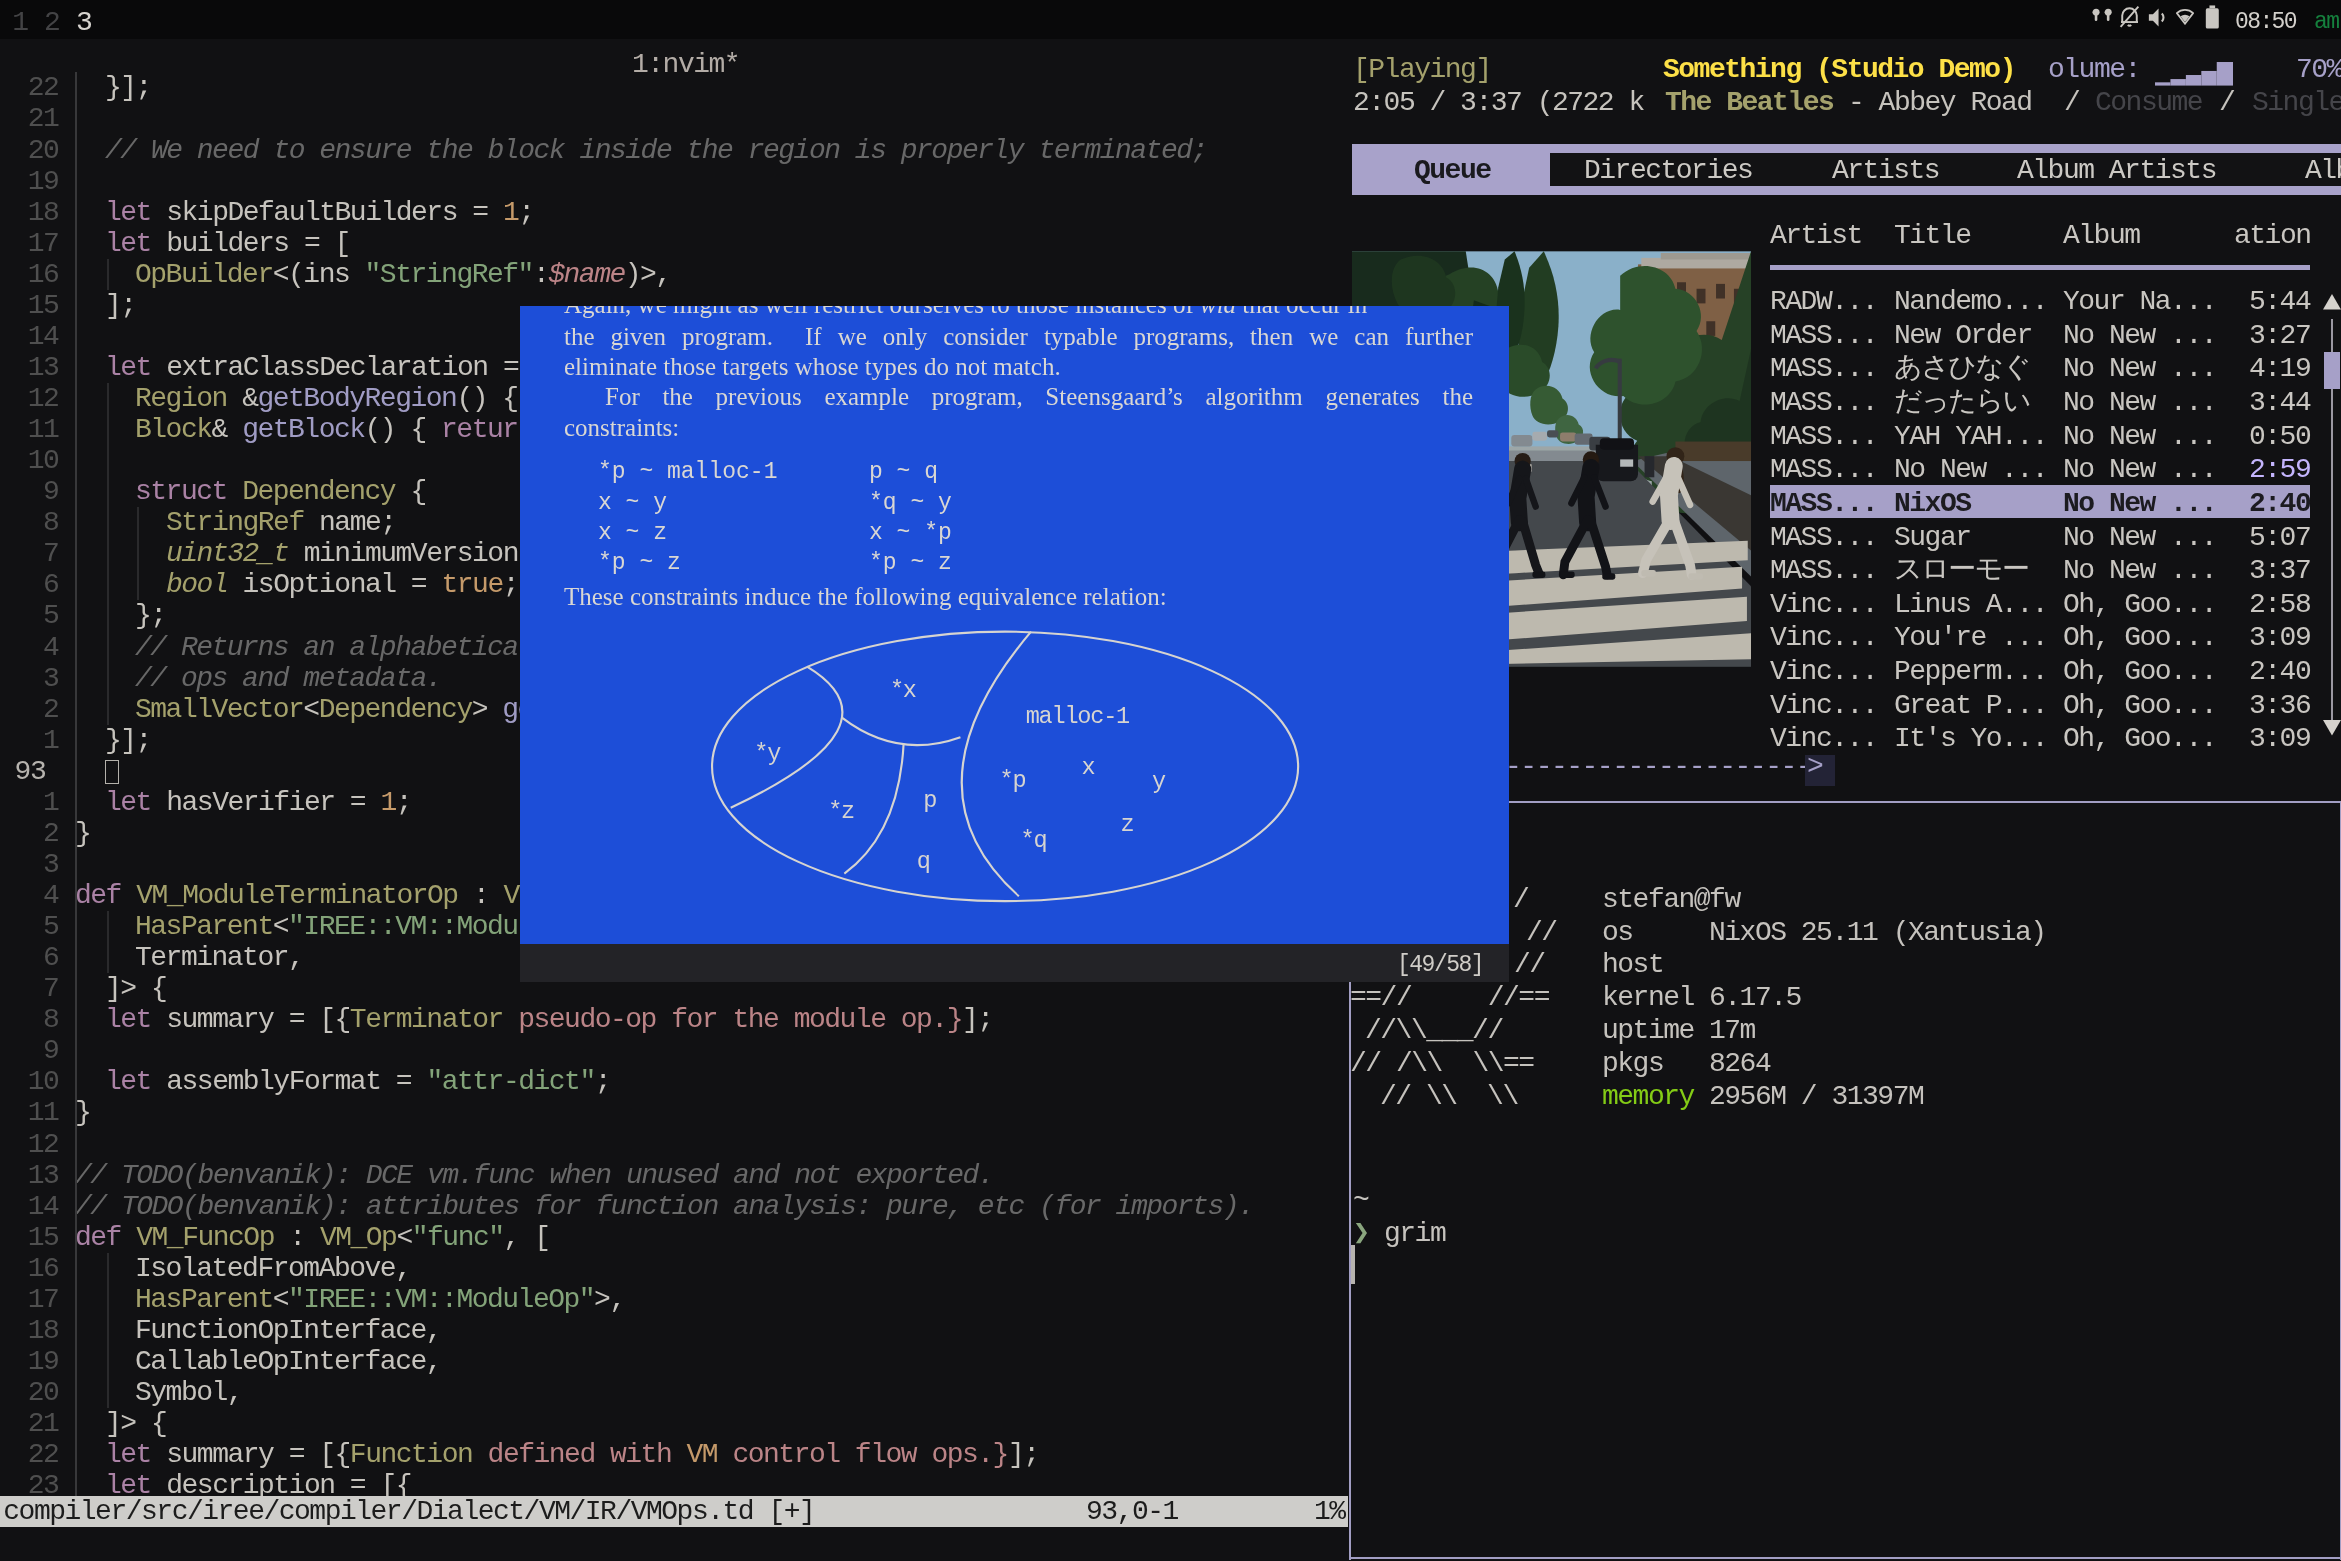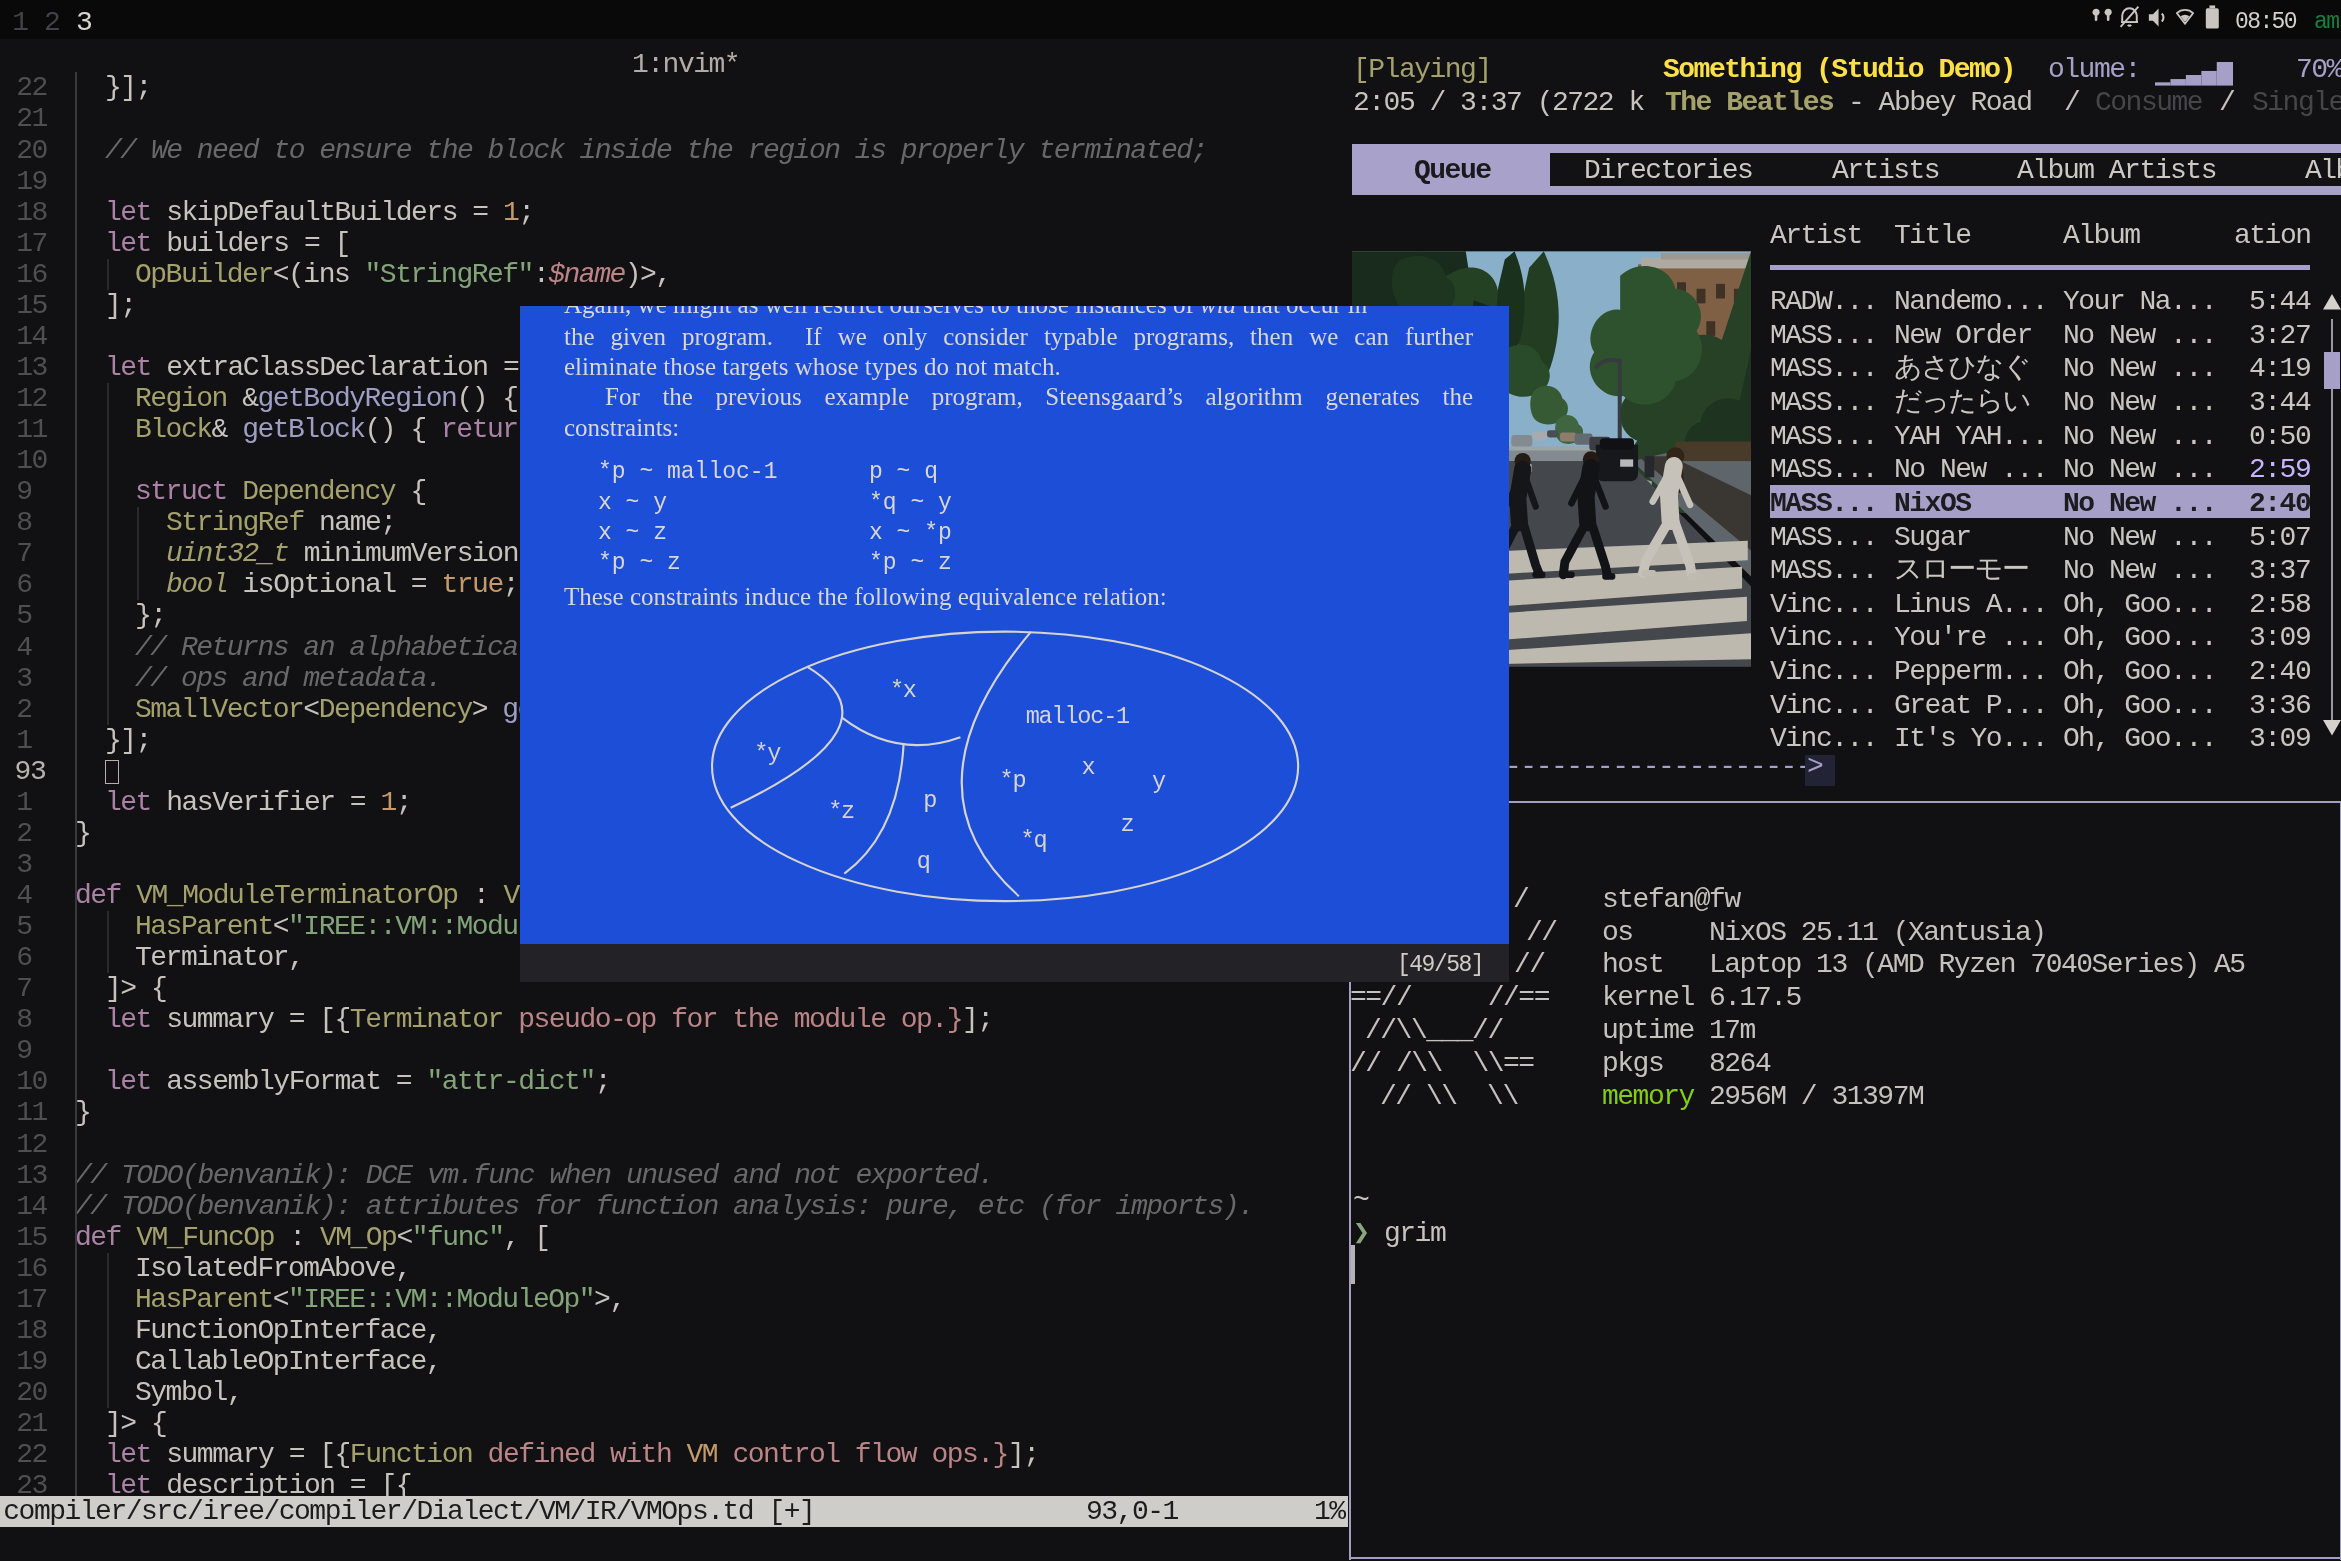--- a/index.html
+++ b/index.html
@@ -1,21 +1,21 @@
 <!DOCTYPE html>
 <html style="font-size:13px"><head><meta charset="utf-8"><style>
 *{margin:0;padding:0;box-sizing:border-box}
 html,body{width:2342px;height:1561px;background:#111113;overflow:hidden}
 #scr{position:absolute;top:0;left:0;width:2342px;height:1561px;background:#111113;
  font-family:"Liberation Mono",monospace;font-size:28px;letter-spacing:-1.5px;line-height:31px;color:#c6c3bd}
 .ab{position:absolute;white-space:pre}
 .g{color:#c6c3bd}.kw{color:#aa82a5}.ty{color:#a4a16c}.st{color:#83a379}
 .nm{color:#c59a6a}.cm{color:#686868;font-style:italic}.ro{color:#bb8487}.fn{color:#a09cc4}
 .tyi{color:#a4a16c;font-style:italic}.roi{color:#bb8487;font-style:italic}
-.num{position:absolute;left:16.3px;width:42px;text-align:left;color:#4f4f4f}
+.num{position:absolute;left:16.3px;width:42px;text-align:right;color:#4f4f4f}
 .lav{color:#a6a0c8}.olv{color:#a4a16c}.dim{color:#45454a}.wht{color:#fde047}
 .b{font-weight:bold}
 </style></head><body>
 <div id="scr">
 <div class="ab" style="left:0;top:0;width:2342px;height:39px;background:#09090a"></div>
 <div class="ab" style="left:12.2px;top:6.5px;color:#434345">1</div>
 <div class="ab" style="left:44px;top:6.5px;color:#434345">2</div>
 <div class="ab" style="left:76px;top:6.5px;color:#d6d3ce">3</div>
 <svg class="ab" style="left:2092px;top:6.5px" width="21" height="23" viewBox="0 0 26 28">
 <g fill="#c9c6c1">
@@ -251,21 +251,20 @@
 <div class="ab" style="left:1526px;top:917px;color:#c5c2bd">//</div>
 <div class="ab" style="left:1514px;top:949px;color:#c5c2bd">//</div>
 <div class="ab" style="left:1350px;top:982px;color:#c5c2bd">==//     //==</div>
 <div class="ab" style="left:1365px;top:1015px;color:#c5c2bd">//\\___//</div>
 <div class="ab" style="left:1350px;top:1048px;color:#c5c2bd">// /\\  \\==</div>
 <div class="ab" style="left:1380px;top:1081px;color:#c5c2bd">// \\  \\</div>
 <div class="ab" style="left:1602px;top:884px;color:#c5c2bd">stefan@fw</div>
 <div class="ab" style="left:1602px;top:917px;color:#c5c2bd">os</div>
 <div class="ab" style="left:1709px;top:917px;color:#c5c2bd">NixOS 25.11 (Xantusia)</div>
 <div class="ab" style="left:1602px;top:949px;color:#c5c2bd">host</div>
-<div class="ab" style="left:1709px;top:949px;color:#c5c2bd">Laptop 13 (AMD Ryzen 7040Series) A5</div>
 <div class="ab" style="left:1602px;top:982px;color:#c5c2bd">kernel</div>
 <div class="ab" style="left:1709px;top:982px;color:#c5c2bd">6.17.5</div>
 <div class="ab" style="left:1602px;top:1015px;color:#c5c2bd">uptime</div>
 <div class="ab" style="left:1709px;top:1015px;color:#c5c2bd">17m</div>
 <div class="ab" style="left:1602px;top:1048px;color:#c5c2bd">pkgs</div>
 <div class="ab" style="left:1709px;top:1048px;color:#c5c2bd">8264</div>
 <div class="ab" style="left:1602px;top:1081px;color:#84cc16">memory</div>
 <div class="ab" style="left:1709px;top:1081px;color:#c5c2bd">2956M / 31397M</div>
 <div class="ab" style="left:1353px;top:1185px;color:#c5c2bd">~</div>
 <div class="ab" style="left:1353px;top:1218px;color:#8aa67e">❯</div>

